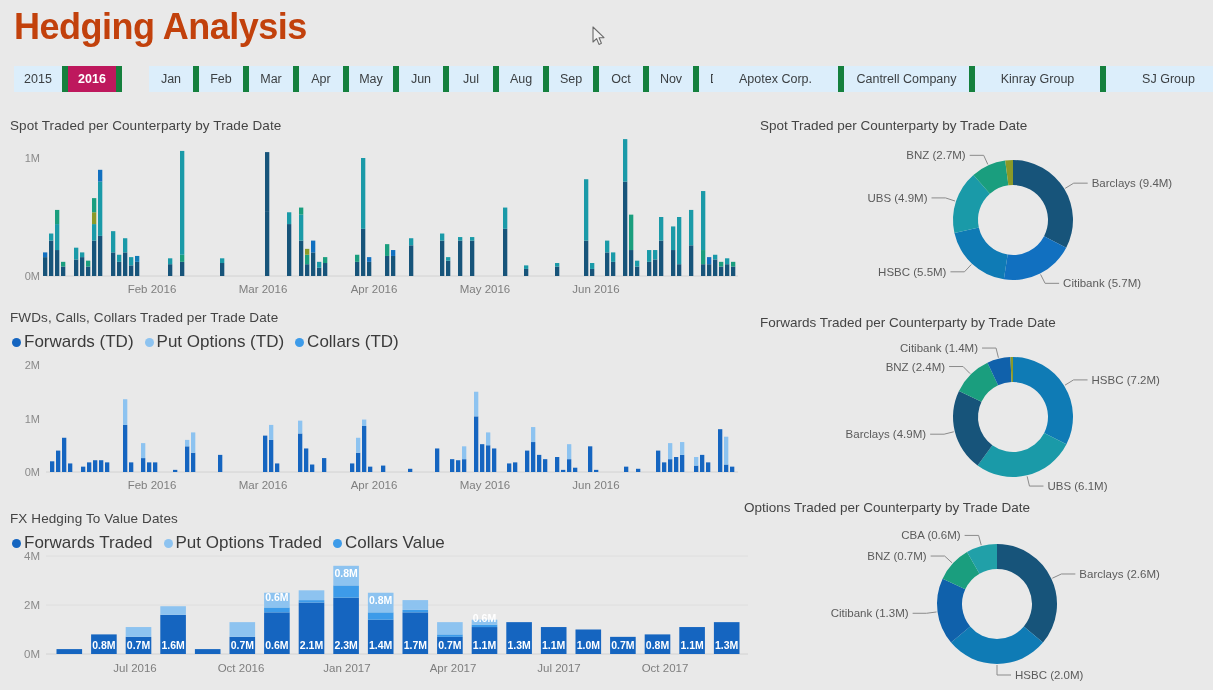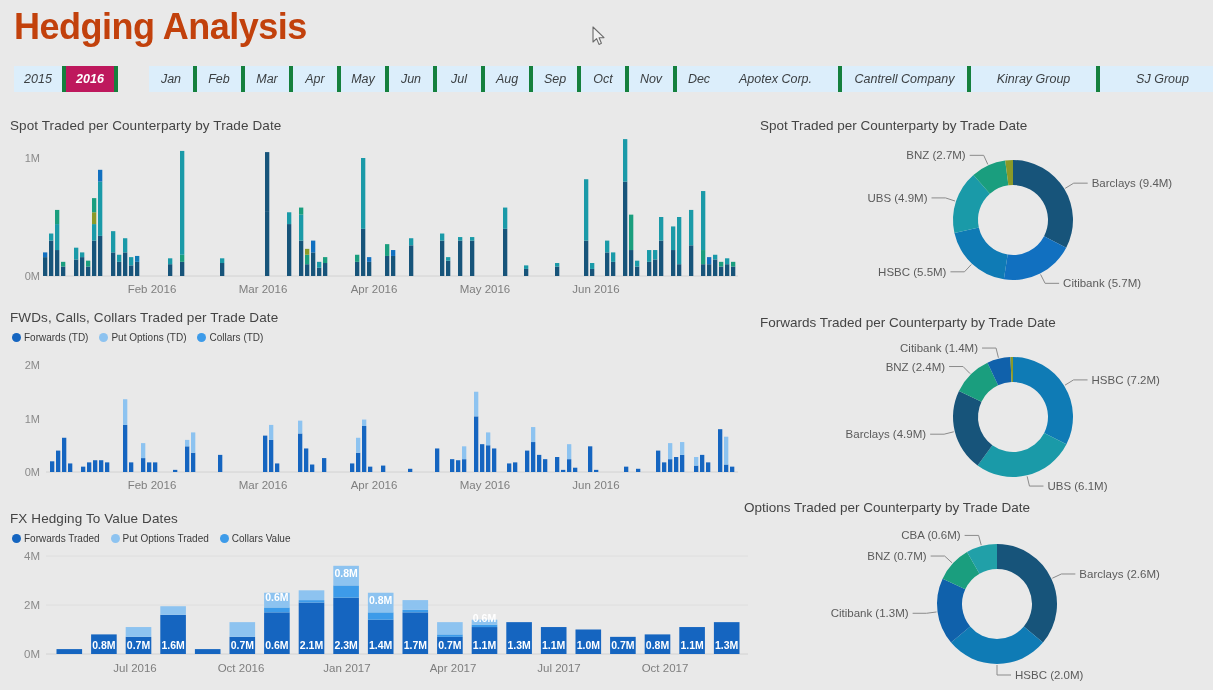--- a/index.html
+++ b/index.html
@@ -22,34 +22,34 @@
   #logo .dna{width:34px;height:26px;}
   #logo .word{font-size:16.5px;font-weight:bold;letter-spacing:0.4px;color:#2b2b2b;}
   #logo .word .dna-txt{color:#3d9be9;}
 
   
   .slicer{position:absolute;display:flex;}
   .sl-btn{
     background:#dceefb;color:#3c4043;
     font-size:12.5px;text-align:center;
     display:flex;align-items:center;justify-content:center;
-    height:26px;border-right:4px solid #15803d;
-    cursor:pointer;user-select:none;font-style:italic;
+    height:26px;border-right:6px solid #15803d;
+    cursor:pointer;user-select:none;
   }
   .sl-btn.sel{background:#be185d;color:#fff;font-weight:bold;}
   #year-slicer{left:14px;top:66px;}
   #year-slicer .sl-btn{width:48px;}
   #month-slicer{left:149px;top:66px;}
   #month-slicer .sl-btn{width:44px;}
   #cp-slicer{left:713px;top:66px;}
   #cp-slicer .sl-btn{width:125px;}
 
   
   .vis-title{font-size:13.5px;color:#444;letter-spacing:.1px;}
-  .legend{display:flex;gap:11px;align-items:center;font-size:10px;color:#3b3b3b;}
+  .legend{display:flex;gap:11px;align-items:center;font-size:17px;color:#3b3b3b;}
   .legend .li{display:flex;align-items:center;gap:3px;}
   .legend .dot{width:9px;height:9px;border-radius:50%;display:inline-block;}
 
   
   .panel{position:absolute;}
   #p-spot{left:10px;top:118px;width:728px;height:185px;}
   #p-fwd {left:10px;top:310px;width:728px;height:195px;}
   #p-fx  {left:10px;top:511px;width:740px;height:176px;}
   #p-d1  {left:748px;top:118px;width:465px;height:190px;}
   #p-d2  {left:748px;top:315px;width:465px;height:190px;}

